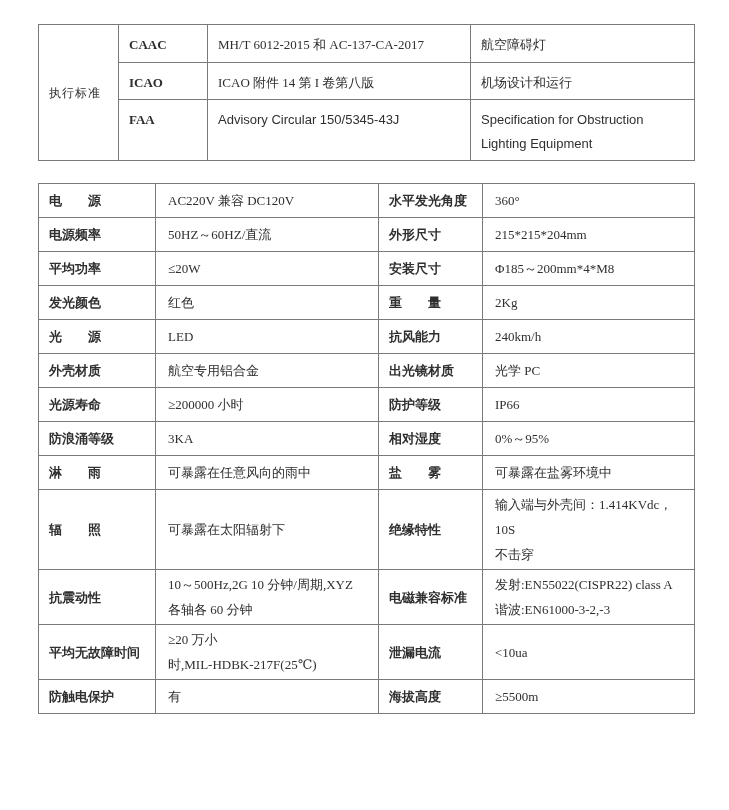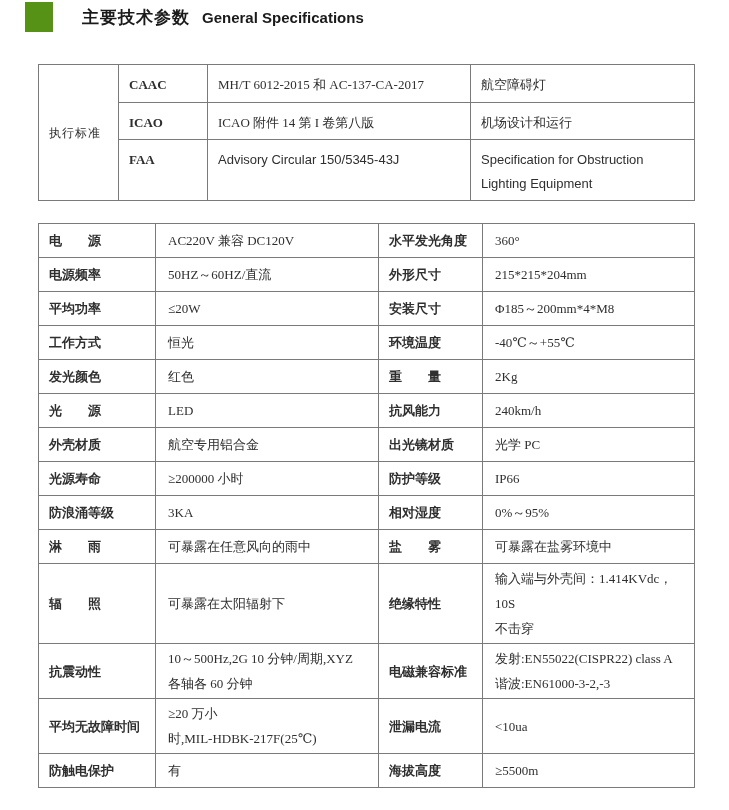--- a/index.html
+++ b/index.html
@@ -38,27 +38,20 @@
   .spec { margin-top:22px; }
   .spec td { height:29px; line-height:25px; vertical-align:middle; padding:2px 6px; }
   .spec td.lbl { font-weight:bold; padding-left:10px; }
   .spec td.val { padding-left:12px; white-space:pre-line; }
 </style>
 </head>
 <body>
 
 <div class="page">
 
-  <div class="header">
-    <div class="bullet"></div>
-    <div class="titles">
-      <span class="title-zh">主要技术参数</span>
-      <span class="title-en">General Specifications</span>
-    </div>
-  </div>
 
   <table class="standards">
     <colgroup>
         <col style="width:80px">
         <col style="width:89px">
         <col style="width:263px">
         <col style="width:224px">
       </colgroup>
     <tbody>
         <tr style="height: 38px;">
@@ -99,26 +92,20 @@
           <td class="lbl">电源频率</td>
           <td class="val">50HZ～60HZ/直流</td>
           <td class="lbl">外形尺寸</td>
           <td class="val">215*215*204mm</td>
         </tr>
         <tr>
           <td class="lbl">平均功率</td>
           <td class="val">≤20W</td>
           <td class="lbl">安装尺寸</td>
           <td class="val">Φ185～200mm*4*M8</td>
-        </tr>
-        <tr>
-          <td class="lbl">工作方式</td>
-          <td class="val">恒光</td>
-          <td class="lbl">环境温度</td>
-          <td class="val">-40℃～+55℃</td>
         </tr>
         <tr>
           <td class="lbl">发光颜色</td>
           <td class="val">红色</td>
           <td class="lbl">重　　量</td>
           <td class="val">2Kg</td>
         </tr>
         <tr>
           <td class="lbl">光　　源</td>
           <td class="val">LED</td>

